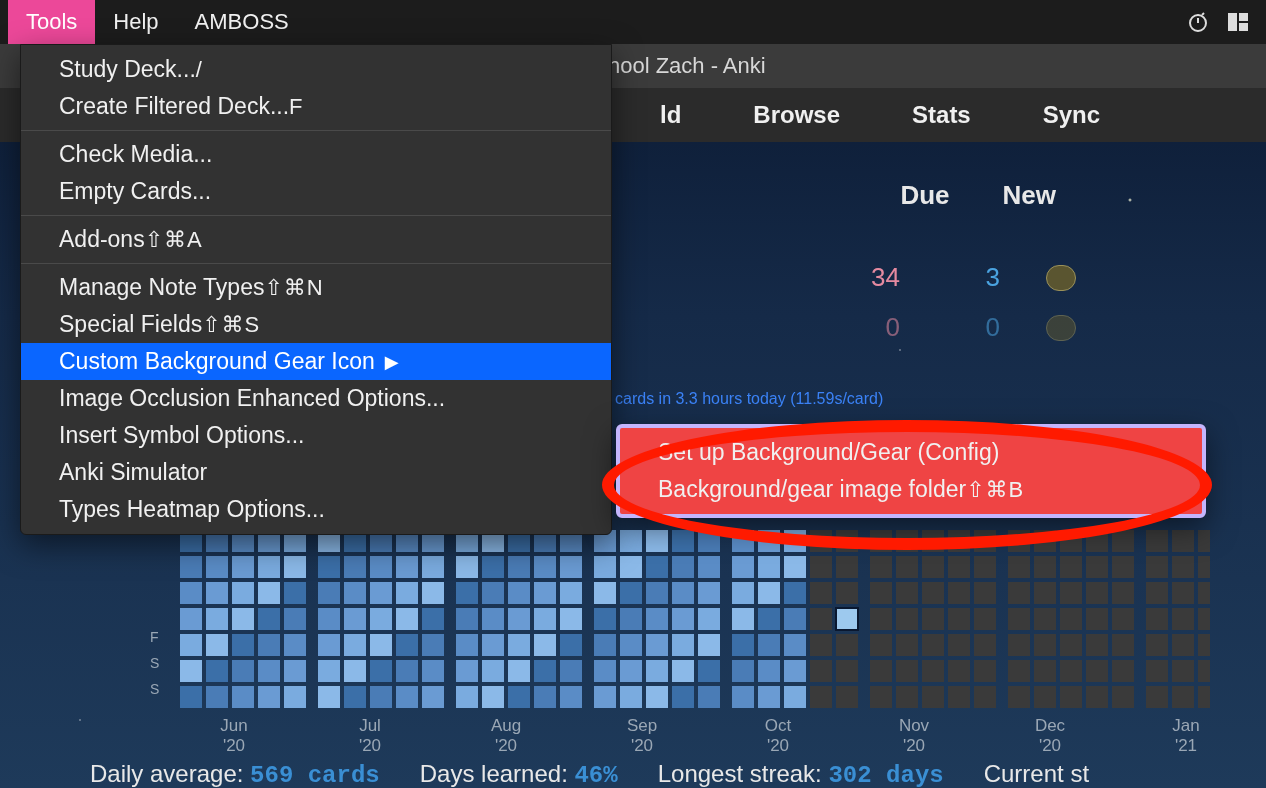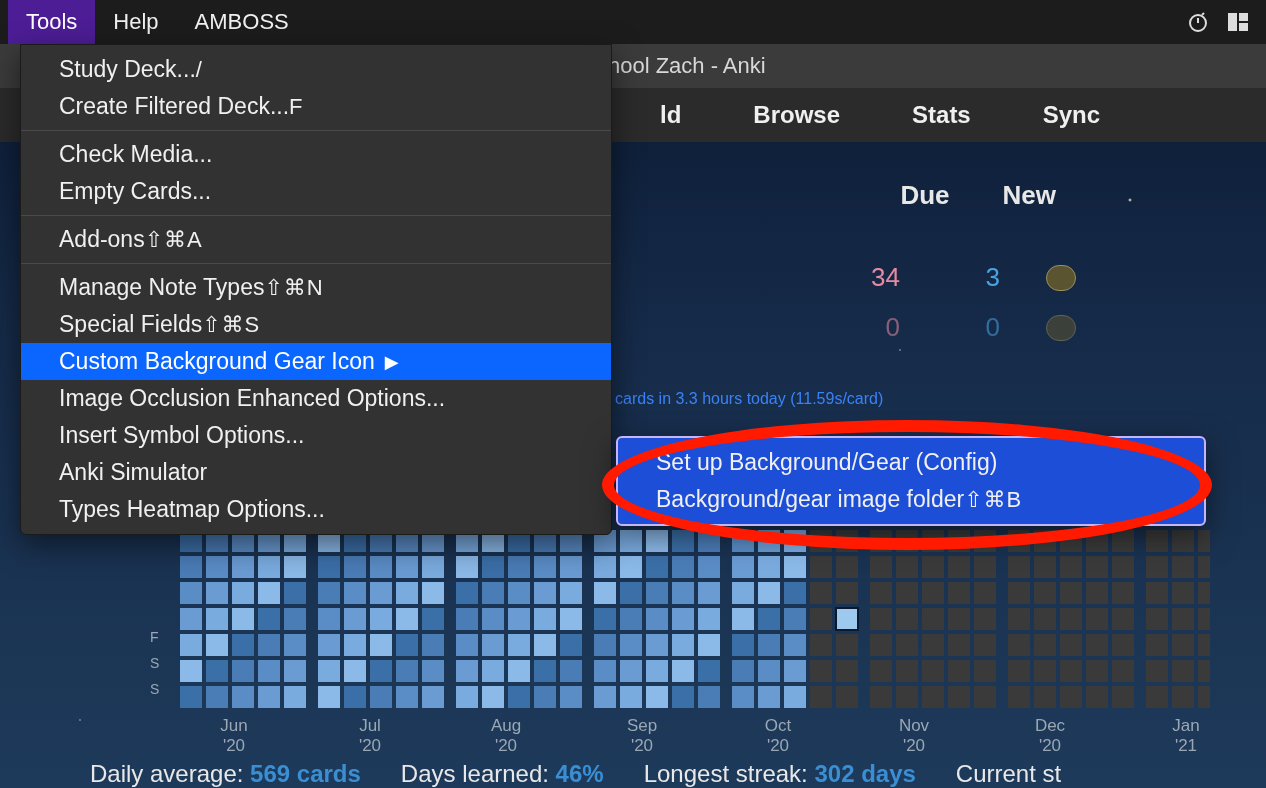--- a/index.html
+++ b/index.html
@@ -39,21 +39,21 @@
     position: relative;
     z-index: 10;
   }
   .menubar-item {
     padding: 0 18px;
     height: 100%;
     display: flex;
     align-items: center;
   }
   .menubar-item.active {
-    background: #4c1d95;
+    background: #ec4899;
     color: #fff;
   }
   .menubar-spacer { flex: 1; }
   .menubar-icon {
     width: 40px; height: 100%;
     display: flex; align-items: center; justify-content: center;
     color: #ddd;
   }
 
   
@@ -158,24 +158,24 @@
   .menu-sep {
     height: 1px;
     background: #4a4a4a;
     margin: 5px 0;
   }
   .shortcut { font-size: 22px; letter-spacing: 1px; color: inherit; }
 
   
   .submenu {
     position: absolute;
-    top: 436px; left: 616px;
+    top: 424px; left: 616px;
     width: 590px;
-    background: #1d4ed8;
-    border: 2px solid #c4b5fd;
+    background: #ef4444;
+    border: 4px solid #c4b5fd;
     border-radius: 6px;
     box-shadow: 0 10px 30px rgba(0,0,0,0.5);
     padding: 6px 0;
     font-size: 23px;
     color: #f0f0f0;
     z-index: 100;
   }
 
   
   .annotation {
@@ -215,21 +215,21 @@
   
   .stats-line {
     position: absolute;
     top: 760px; left: 90px;
     font-size: 24px;
     color: #e8e8e8;
     display: flex;
     gap: 40px;
     white-space: nowrap;
   }
-  .stat-val { color: #3a8fd4; font-weight: 600; }
+  .stat-val { color: #3a8fd4; font-weight: 600; font-family: Liberation Mono, monospace; }
 
 </style>
 </head>
 <body>
 
 <div class="menubar">
   <div class="menubar-item active">Tools</div>
   <div class="menubar-item">Help</div>
   <div class="menubar-item">AMBOSS</div>
   <div class="menubar-spacer"></div>

